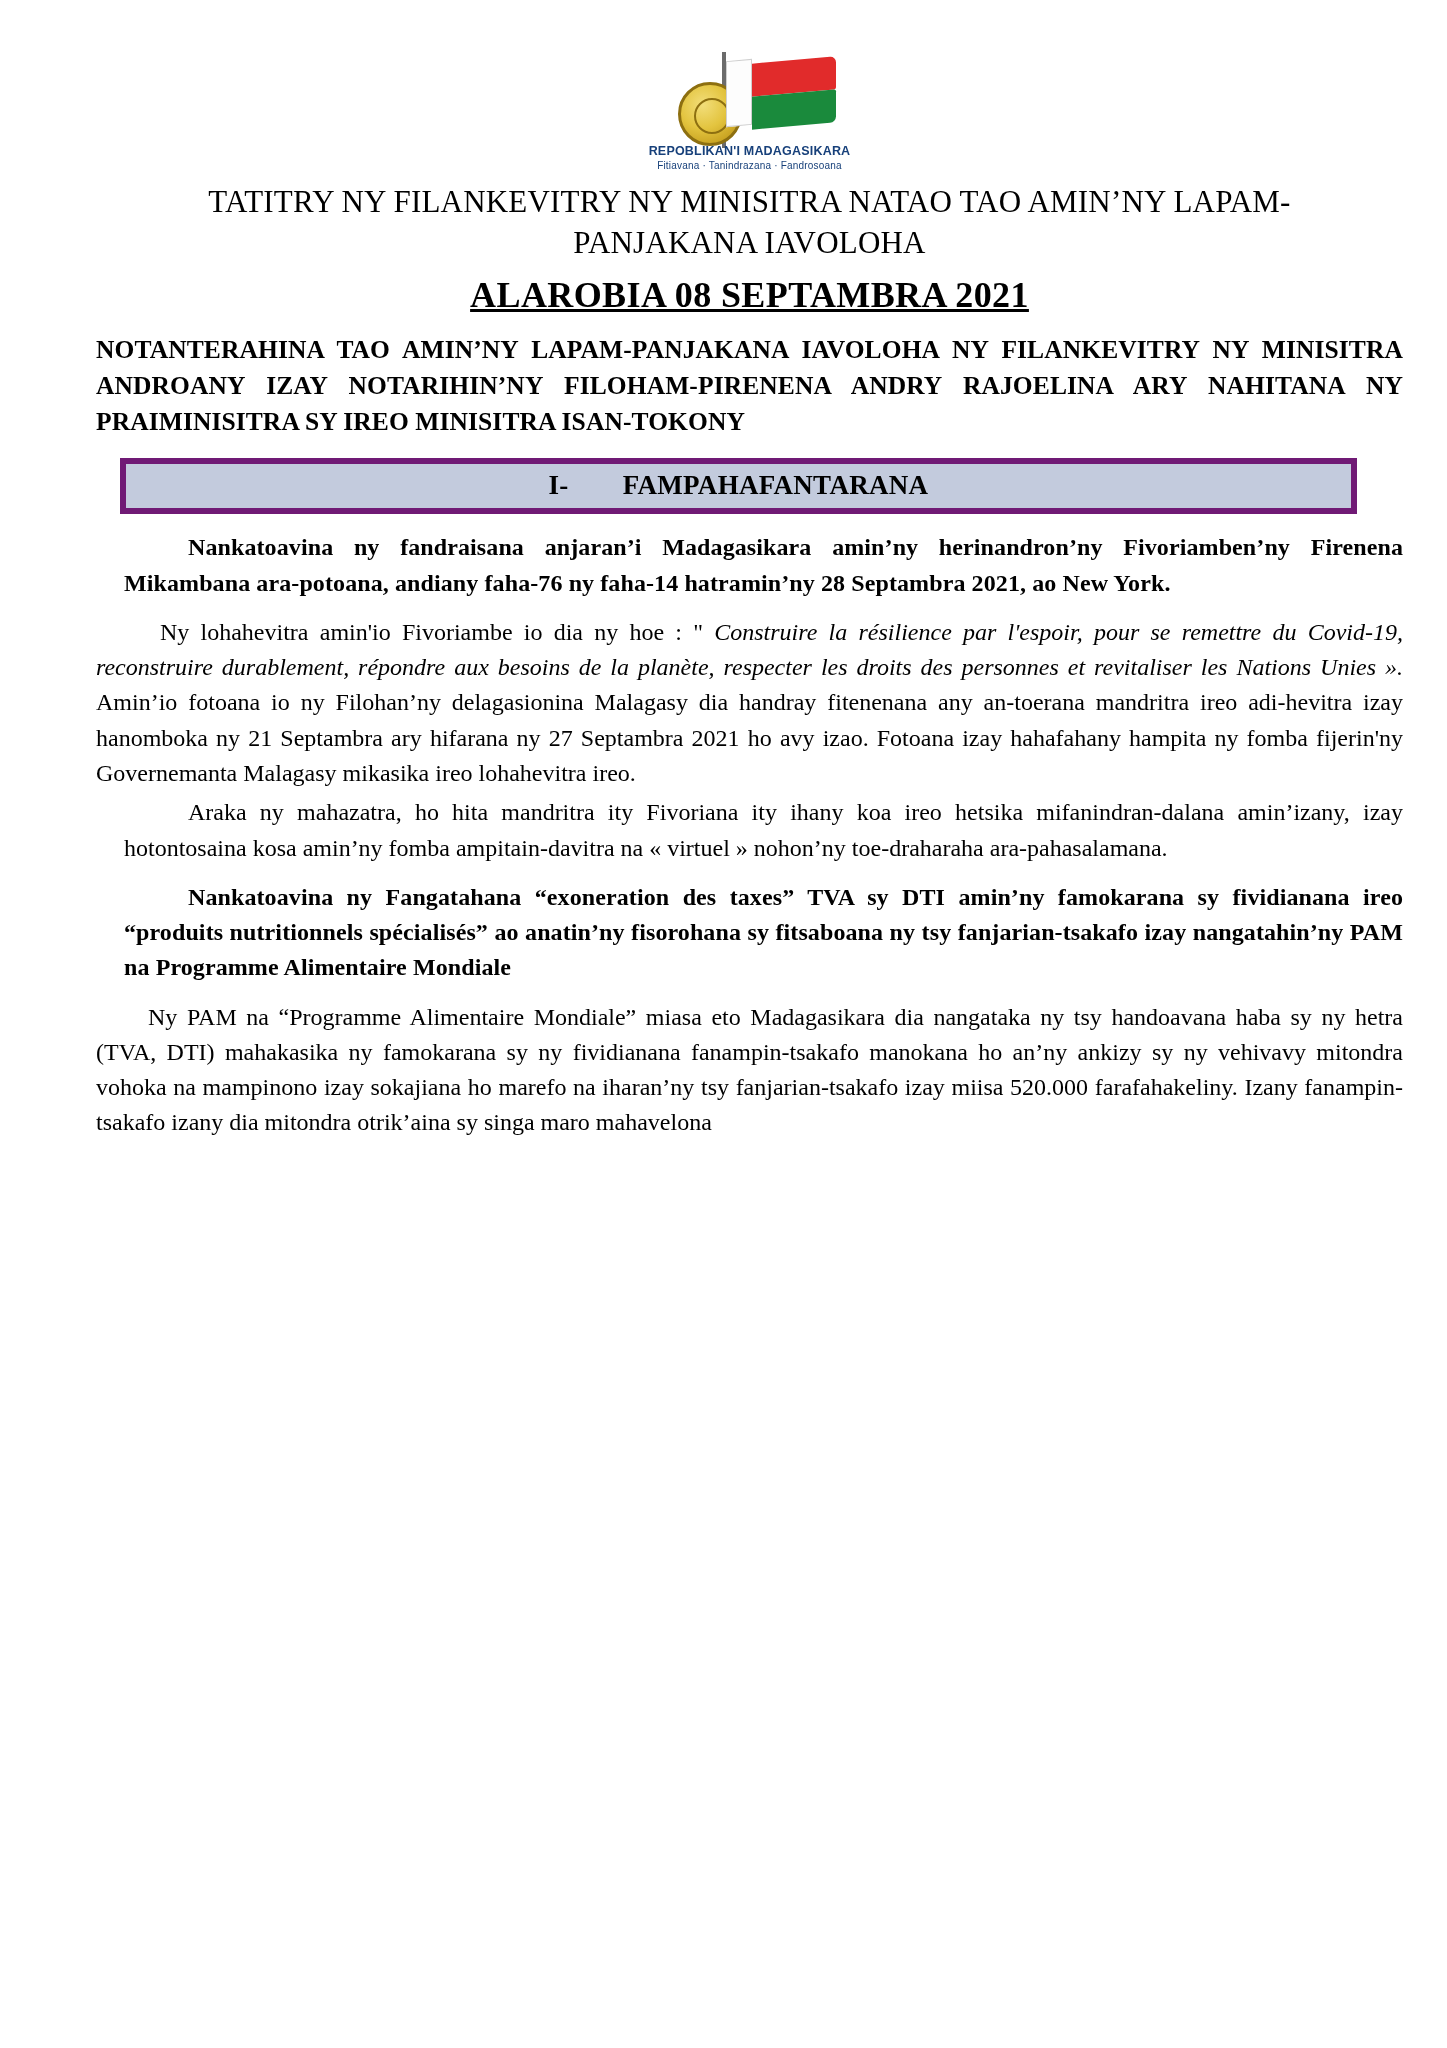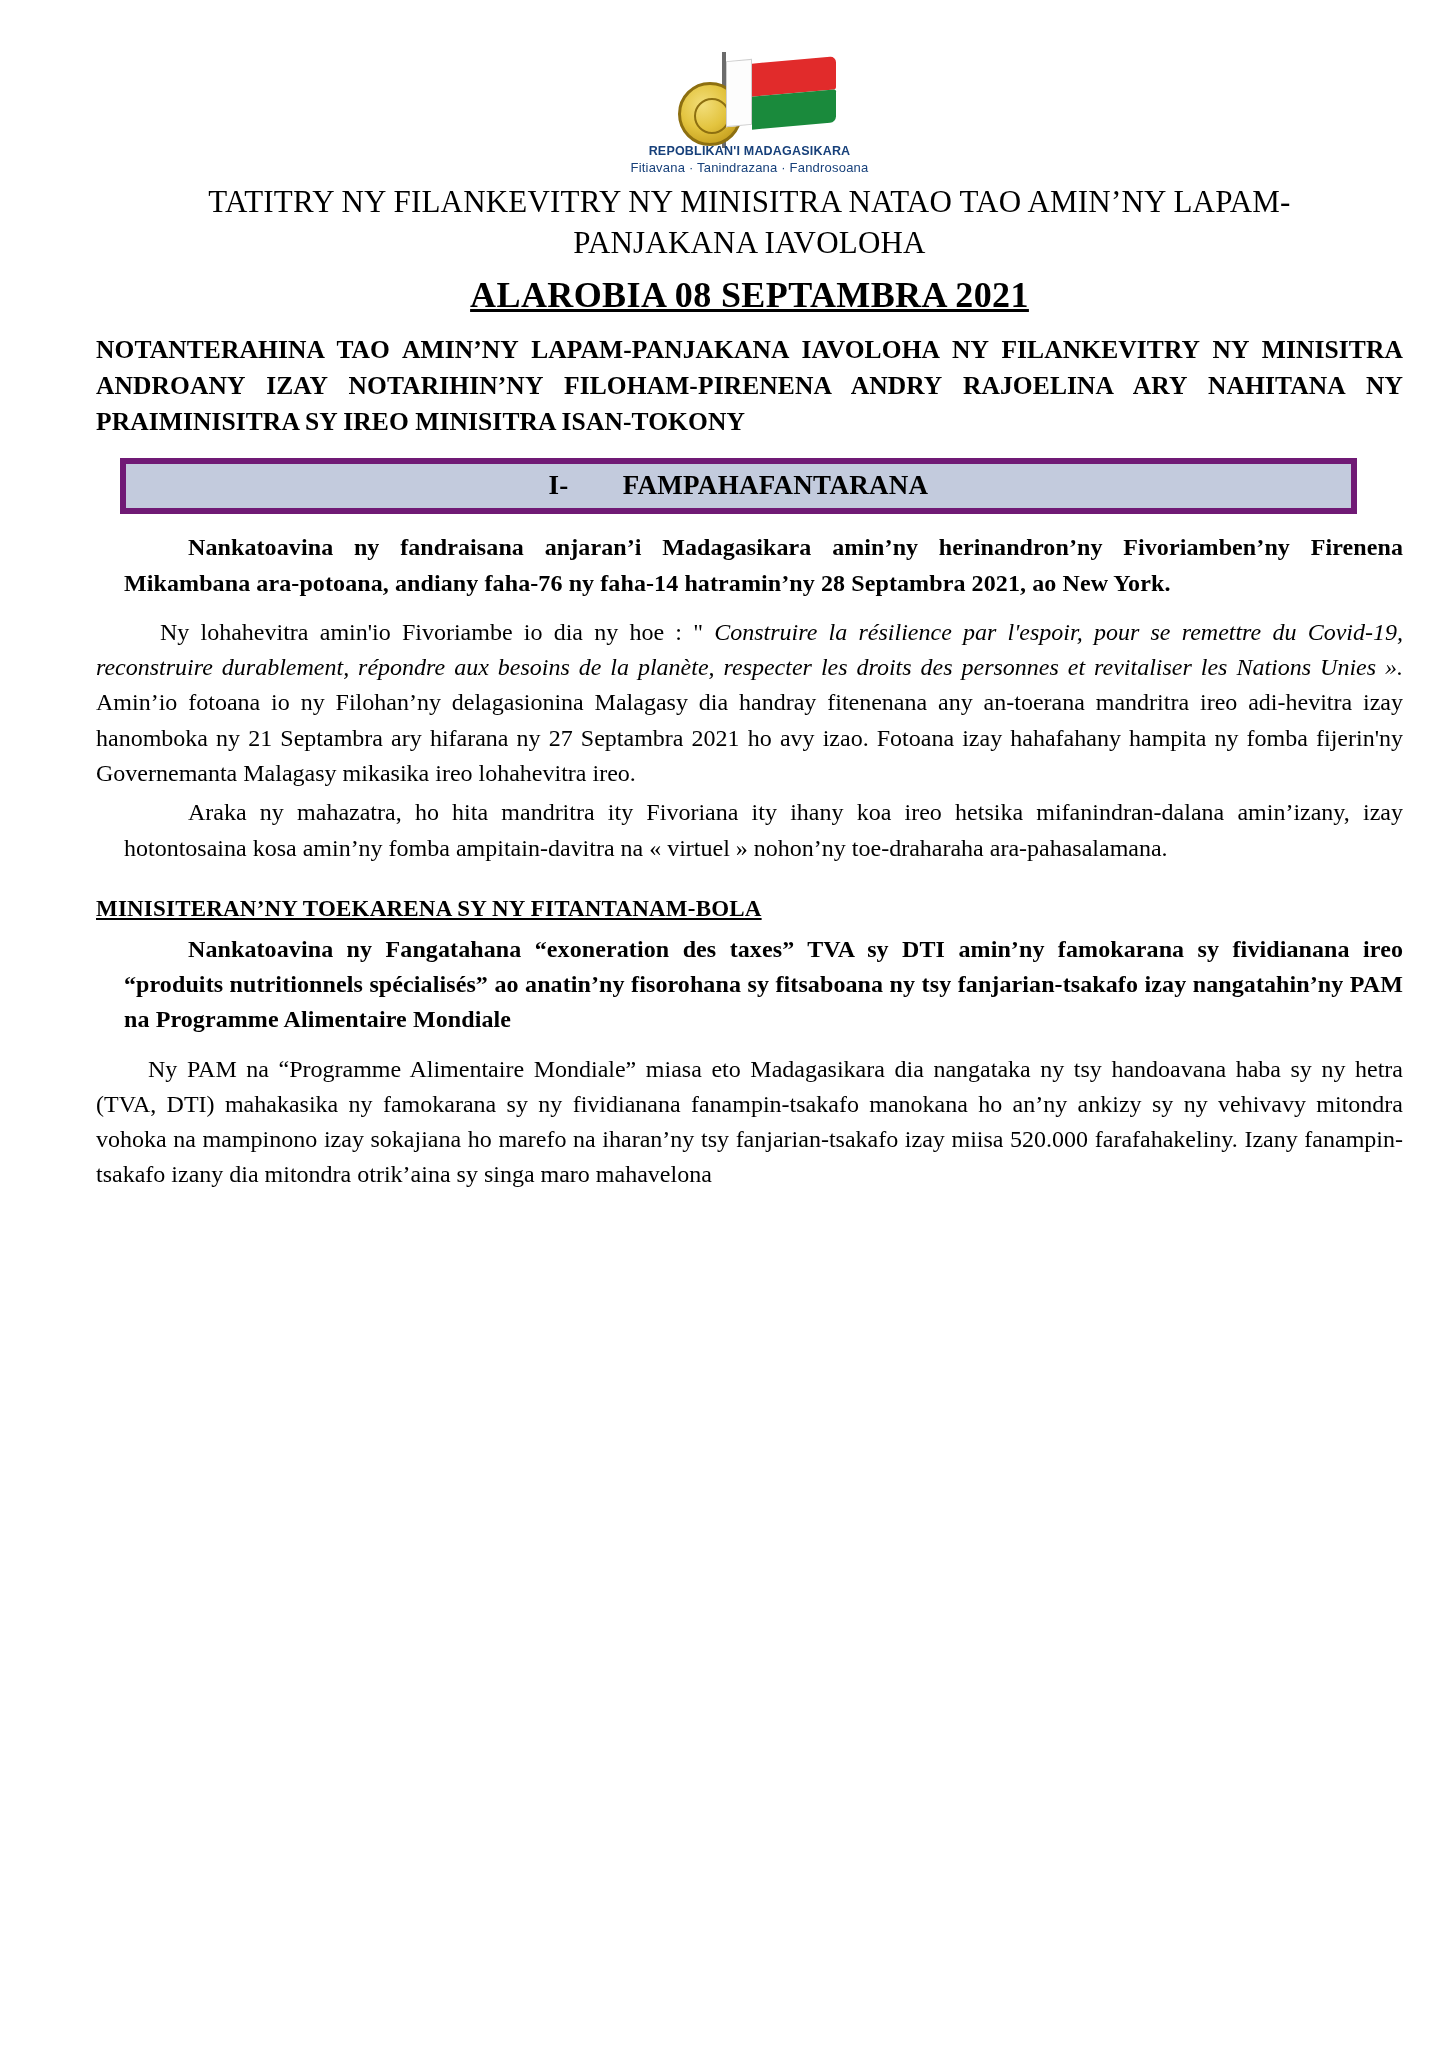--- a/index.html
+++ b/index.html
@@ -102,21 +102,21 @@
     width: 240px;
     text-align: center;
     font-family: "Liberation Sans", sans-serif;
     font-weight: bold;
     color: #17407a;
     font-size: 12.5px;
     letter-spacing: .2px;
     line-height: 1.25;
   }
   .emblem-caption .sub {
-    font-size: 13px;
+    font-size: 10px;
     font-weight: normal;
     color: #17407a;
   }
 
   
   .doc-title {
     text-align: center;
     font-weight: normal;
     font-size: 31px;
     line-height: 1.32;
@@ -223,19 +223,18 @@
     <span class="numeral">I-</span><span>FAMPAHAFANTARANA</span>
   </div>
 
 
   <p class="body bold gap">Nankatoavina ny fandraisana anjaran’i Madagasikara amin’ny herinandron’ny Fivoriamben’ny Firenena Mikambana ara-potoana, andiany faha-76 ny faha-14 hatramin’ny 28 Septambra 2021, ao New York.</p>
 
   <p class="body"><span>Ny lohahevitra amin'io Fivoriambe io dia ny hoe : " </span><span class="it">Construire la résilience par l'espoir, pour se remettre du Covid-19, reconstruire durablement, répondre aux besoins de la planète, respecter les droits des personnes et revitaliser les Nations Unies ».</span><span> Amin’io fotoana io ny Filohan’ny delagasionina Malagasy dia handray fitenenana any an-toerana mandritra ireo adi-hevitra izay hanomboka ny 21 Septambra ary hifarana ny 27 Septambra 2021 ho avy izao. Fotoana izay hahafahany hampita ny fomba fijerin'ny Governemanta Malagasy mikasika ireo lohahevitra ireo.</span></p>
 
   <p class="body gap">Araka ny mahazatra, ho hita mandritra ity Fivoriana ity ihany koa ireo hetsika mifanindran-dalana amin’izany, izay hotontosaina kosa amin’ny fomba ampitain-davitra na « virtuel » nohon’ny toe-draharaha ara-pahasalamana.</p>
 
-  <div class="ministry spaced">MINISITERAN’NY TOEKARENA SY NY FITANTANAM-BOLA</div>
 
   <p class="body bold gap">Nankatoavina ny Fangatahana “exoneration des taxes” TVA sy DTI amin’ny famokarana sy fividianana ireo “produits nutritionnels spécialisés” ao anatin’ny fisorohana sy fitsaboana ny tsy fanjarian-tsakafo izay nangatahin’ny PAM na Programme Alimentaire Mondiale</p>
 
   <p class="body tight">Ny PAM na “Programme Alimentaire Mondiale” miasa eto Madagasikara dia nangataka ny tsy handoavana  haba sy ny hetra (TVA, DTI) mahakasika ny famokarana sy ny fividianana fanampin-tsakafo manokana ho an’ny ankizy sy ny vehivavy mitondra vohoka na mampinono izay sokajiana ho marefo na iharan’ny tsy fanjarian-tsakafo izay miisa 520.000 farafahakeliny. Izany fanampin-tsakafo izany dia mitondra otrik’aina sy singa maro mahavelona</p>
 
 </div>
 
 </body></html>

